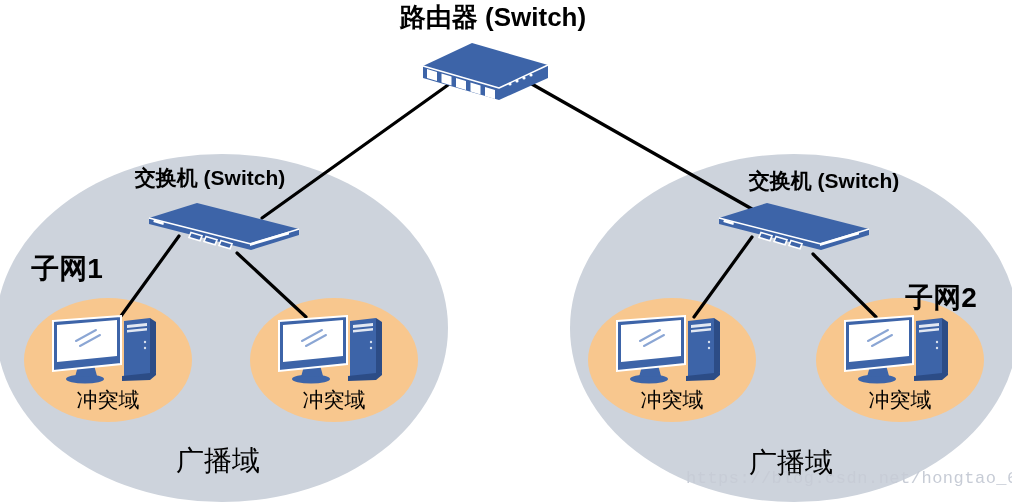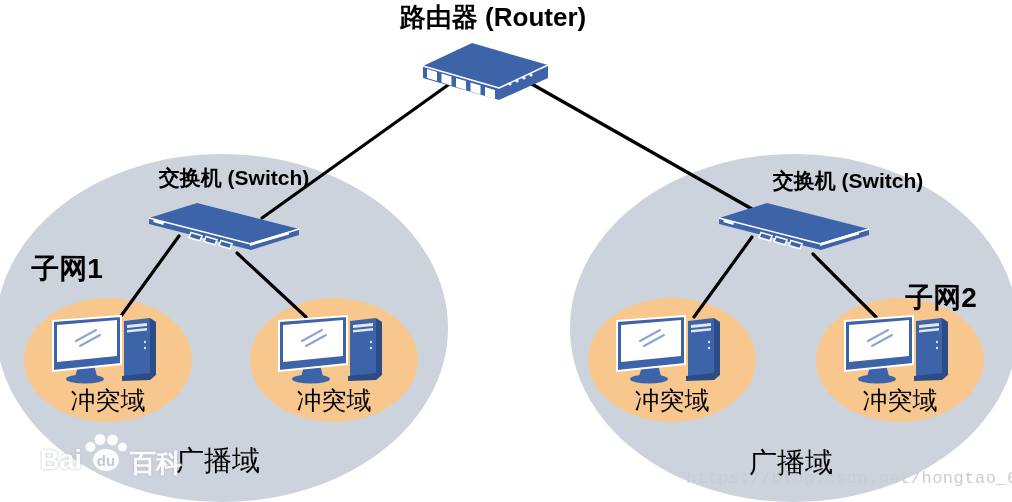--- a/index.html
+++ b/index.html
@@ -15,23 +15,23 @@
     position:relative;width:1012px;height:502px;background:#fff;overflow:hidden;
     font-family:"Liberation Sans","DejaVu Sans",sans-serif;color:#000;
   }
   .ellipse{position:absolute;border-radius:50%;}
   .bdomain{background:var(--broadcast-domain-fill);z-index:1;}
   .cdomain{background:var(--collision-domain-fill);z-index:2;}
   .lines-svg{position:absolute;left:0;top:0;z-index:3;}
   .device{position:absolute;z-index:4;}
   .lbl{position:absolute;transform:translateX(-50%);white-space:nowrap;z-index:5;line-height:1.1;}
   .lbl-title{font-size:26px;font-weight:bold;}
-  .lbl-switch{font-size:21px;font-weight:bold;margin-left:24px;}
+  .lbl-switch{font-size:21px;font-weight:bold;}
   .lbl-subnet{font-size:28px;font-weight:bold;}
-  .lbl-collision{font-size:25px;font-family:Liberation Mono, monospace;}
+  .lbl-collision{font-size:21px;font-family:Liberation Serif, serif;}
   .lbl-broadcast{font-size:28px;font-family:"Liberation Serif","DejaVu Serif",serif;text-align:right;}
   .f-blue{fill:var(--device-blue);}
   .f-dark{fill:var(--device-blue-dark);}
   .f-white{fill:#ffffff;}
   .edge-white{fill:none;stroke:#fff;stroke-width:1.5;stroke-linejoin:round;}
   .port-mark{fill:var(--device-blue);stroke:#fff;stroke-width:1.6;}
   .refl{stroke:#8ba6d4;stroke-width:2;stroke-linecap:round;}
   .conn{stroke:var(--connection-line);stroke-width:3.2;stroke-linecap:round;}
   .baidu-wm{position:absolute;left:40px;top:433px;width:160px;height:50px;z-index:6;}
   .baidu-wm .paw{position:absolute;left:44px;top:0;}
@@ -163,44 +163,32 @@
     <circle class="f-white" opacity=".8" cx="93" cy="27" r="1.2"></circle>
     <circle class="f-white" opacity=".8" cx="93" cy="33" r="1.2"></circle>
     <ellipse class="f-blue" cx="33" cy="64" rx="19" ry="4.5"></ellipse>
     <polygon class="f-blue" points="26,51 42,50 45,61 23,62"></polygon>
     <polygon class="f-blue" stroke="#fff" stroke-width="2" points="1,6 69,1 69,49 1,56"></polygon>
     <polygon class="f-white" points="5,10 65,5 65,41 5,47"></polygon>
     <line class="refl" x1="24" y1="26" x2="44" y2="15"></line>
     <line class="refl" x1="28" y1="31" x2="48" y2="20"></line>
   </svg>
 
-  <div class="lbl lbl-title" style="left:493px;top:3px;">路由器 (Router)</div>
+  <div class="lbl lbl-title" style="left:493px;top:3px;">路由器 (Switch)</div>
 
   <div class="lbl lbl-switch" style="left:210px;top:166px;">交换机 (Switch)</div>
   <div class="lbl lbl-switch" style="left:824px;top:169px;">交换机 (Switch)</div>
 
   <div class="lbl lbl-subnet" style="left:67px;top:254px;">子网1</div>
   <div class="lbl lbl-subnet" style="left:941px;top:255px;margin-top:28px;">子网2</div>
 
   <div class="lbl lbl-collision" style="left:108px;top:389px;">冲突域</div>
   <div class="lbl lbl-collision" style="left:334px;top:389px;">冲突域</div>
   <div class="lbl lbl-collision" style="left:672px;top:389px;">冲突域</div>
   <div class="lbl lbl-collision" style="left:900px;top:389px;">冲突域</div>
 
   <div class="lbl lbl-broadcast" style="left:218px;top:446px;">广播域</div>
   <div class="lbl lbl-broadcast" style="left:791px;top:448px;">广播域</div>
 
-  <div class="baidu-wm">
-    <span class="bai">Bai</span>
-    <svg class="paw" width="44" height="40" viewBox="0 0 44 40">
-      <ellipse class="pad" cx="22" cy="27" rx="13" ry="11"></ellipse>
-      <circle class="pad" cx="6.5" cy="14" r="5"></circle>
-      <circle class="pad" cx="16" cy="6.5" r="5.5"></circle>
-      <circle class="pad" cx="28.5" cy="7" r="5.5"></circle>
-      <circle class="pad" cx="38.5" cy="14" r="4.5"></circle>
-      <text x="22" y="33" text-anchor="middle" font-size="15" font-weight="bold" fill="#c4cad4">du</text>
-    </svg>
-    <span class="baike">百科</span>
-  </div>
 
   <div class="csdn-wm">https://blog.csdn.net/hongtao_6</div>
 
 </div>
 
 </body></html>

